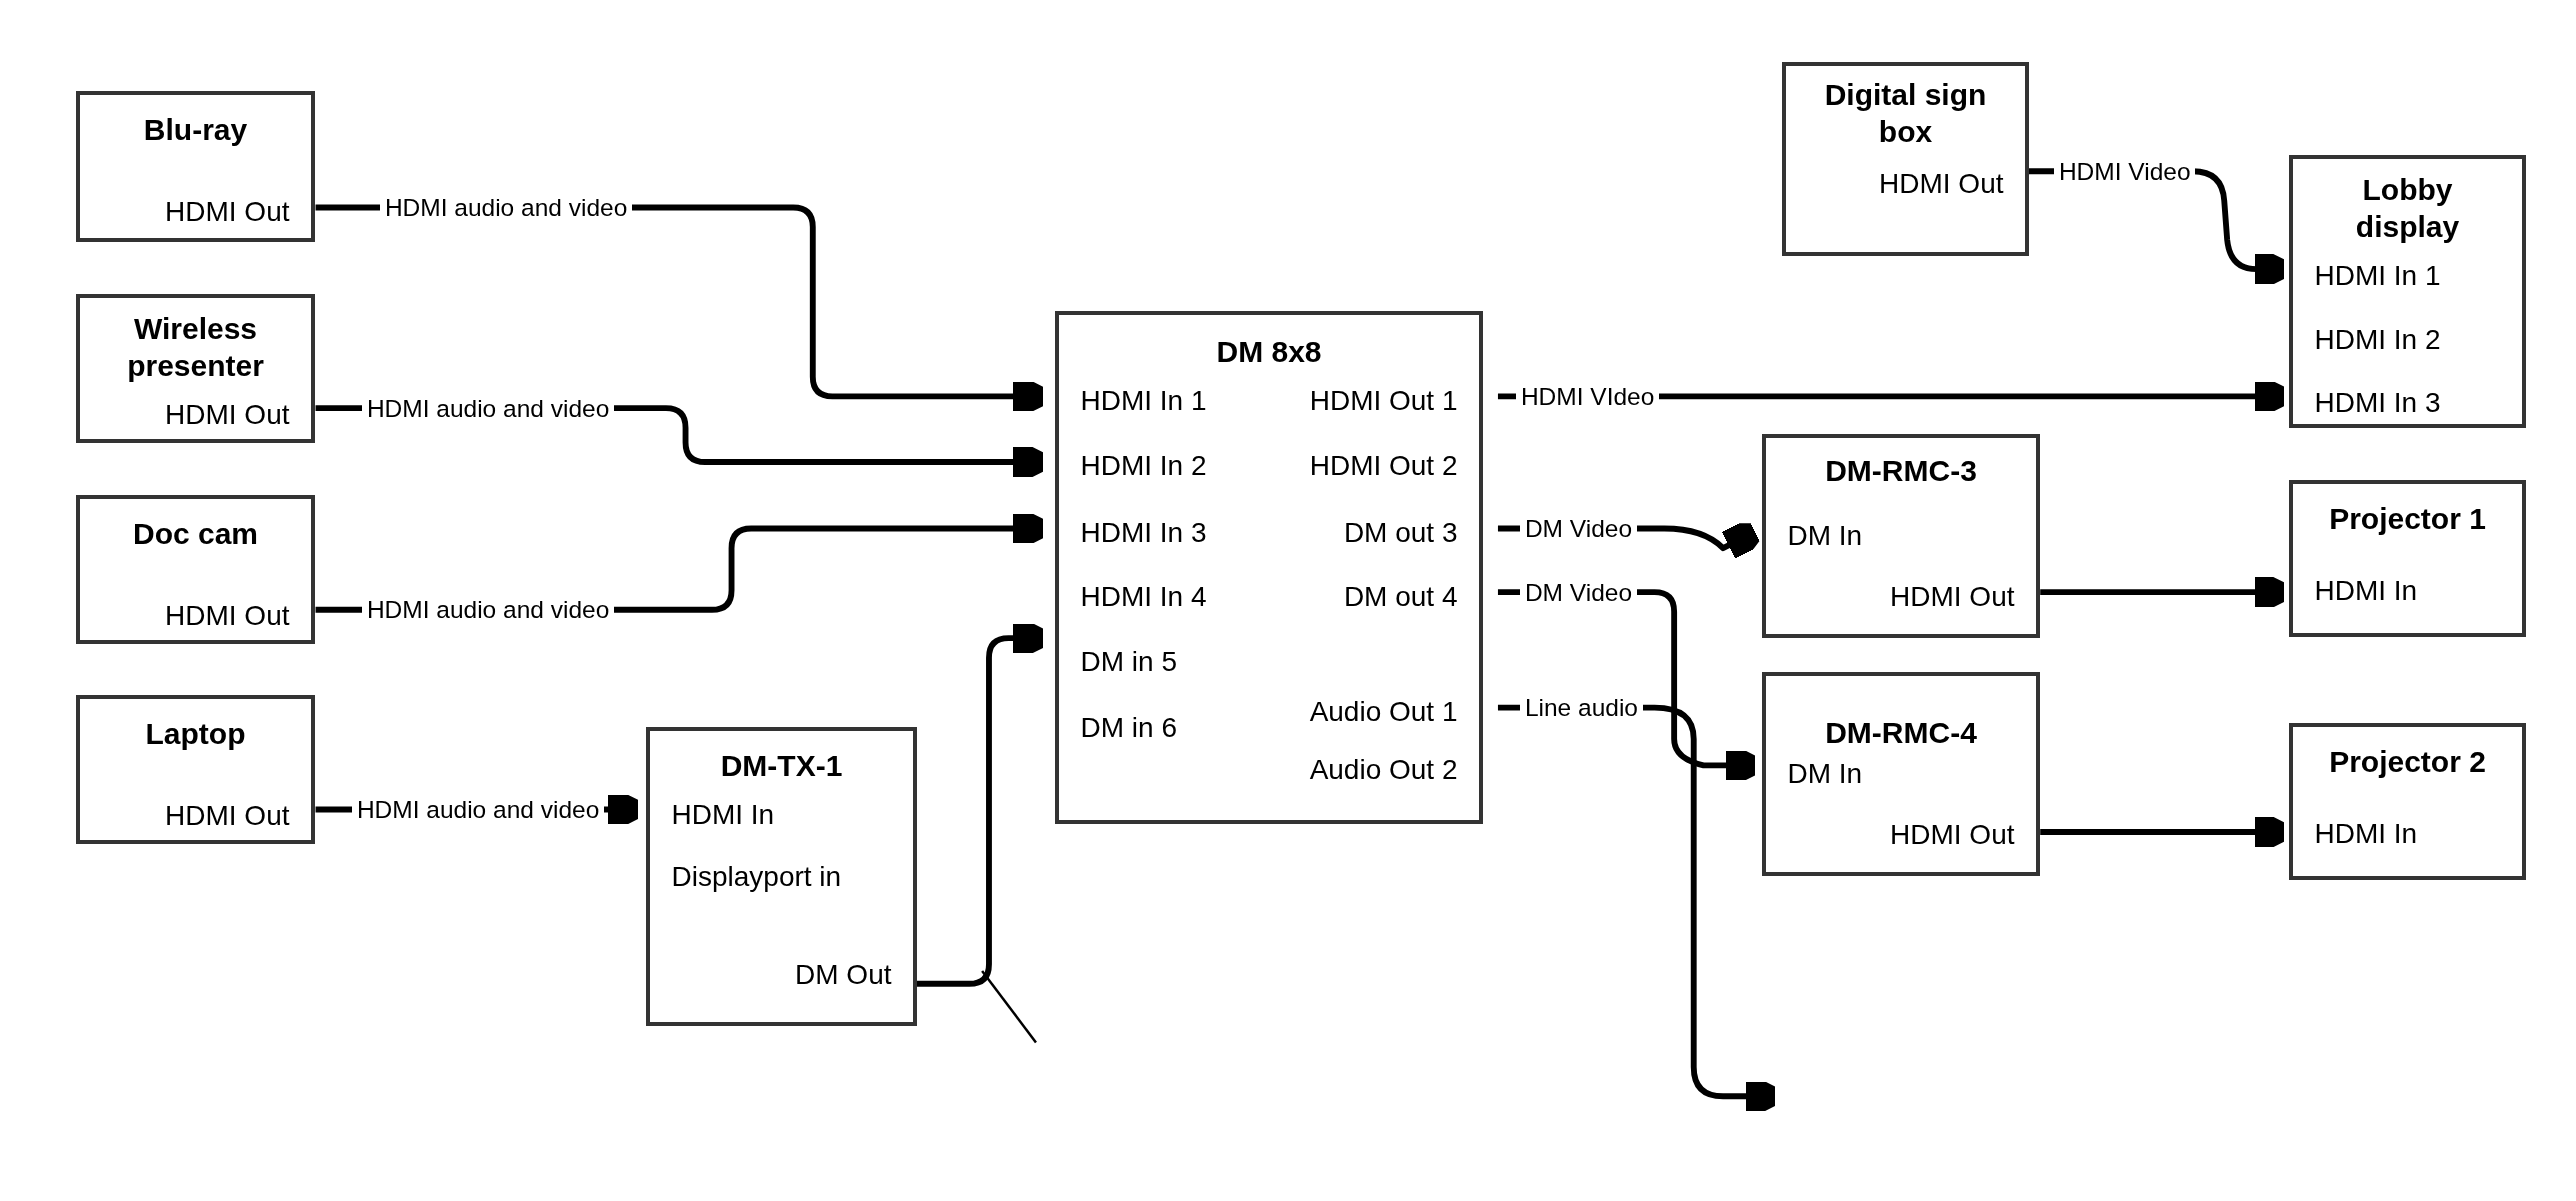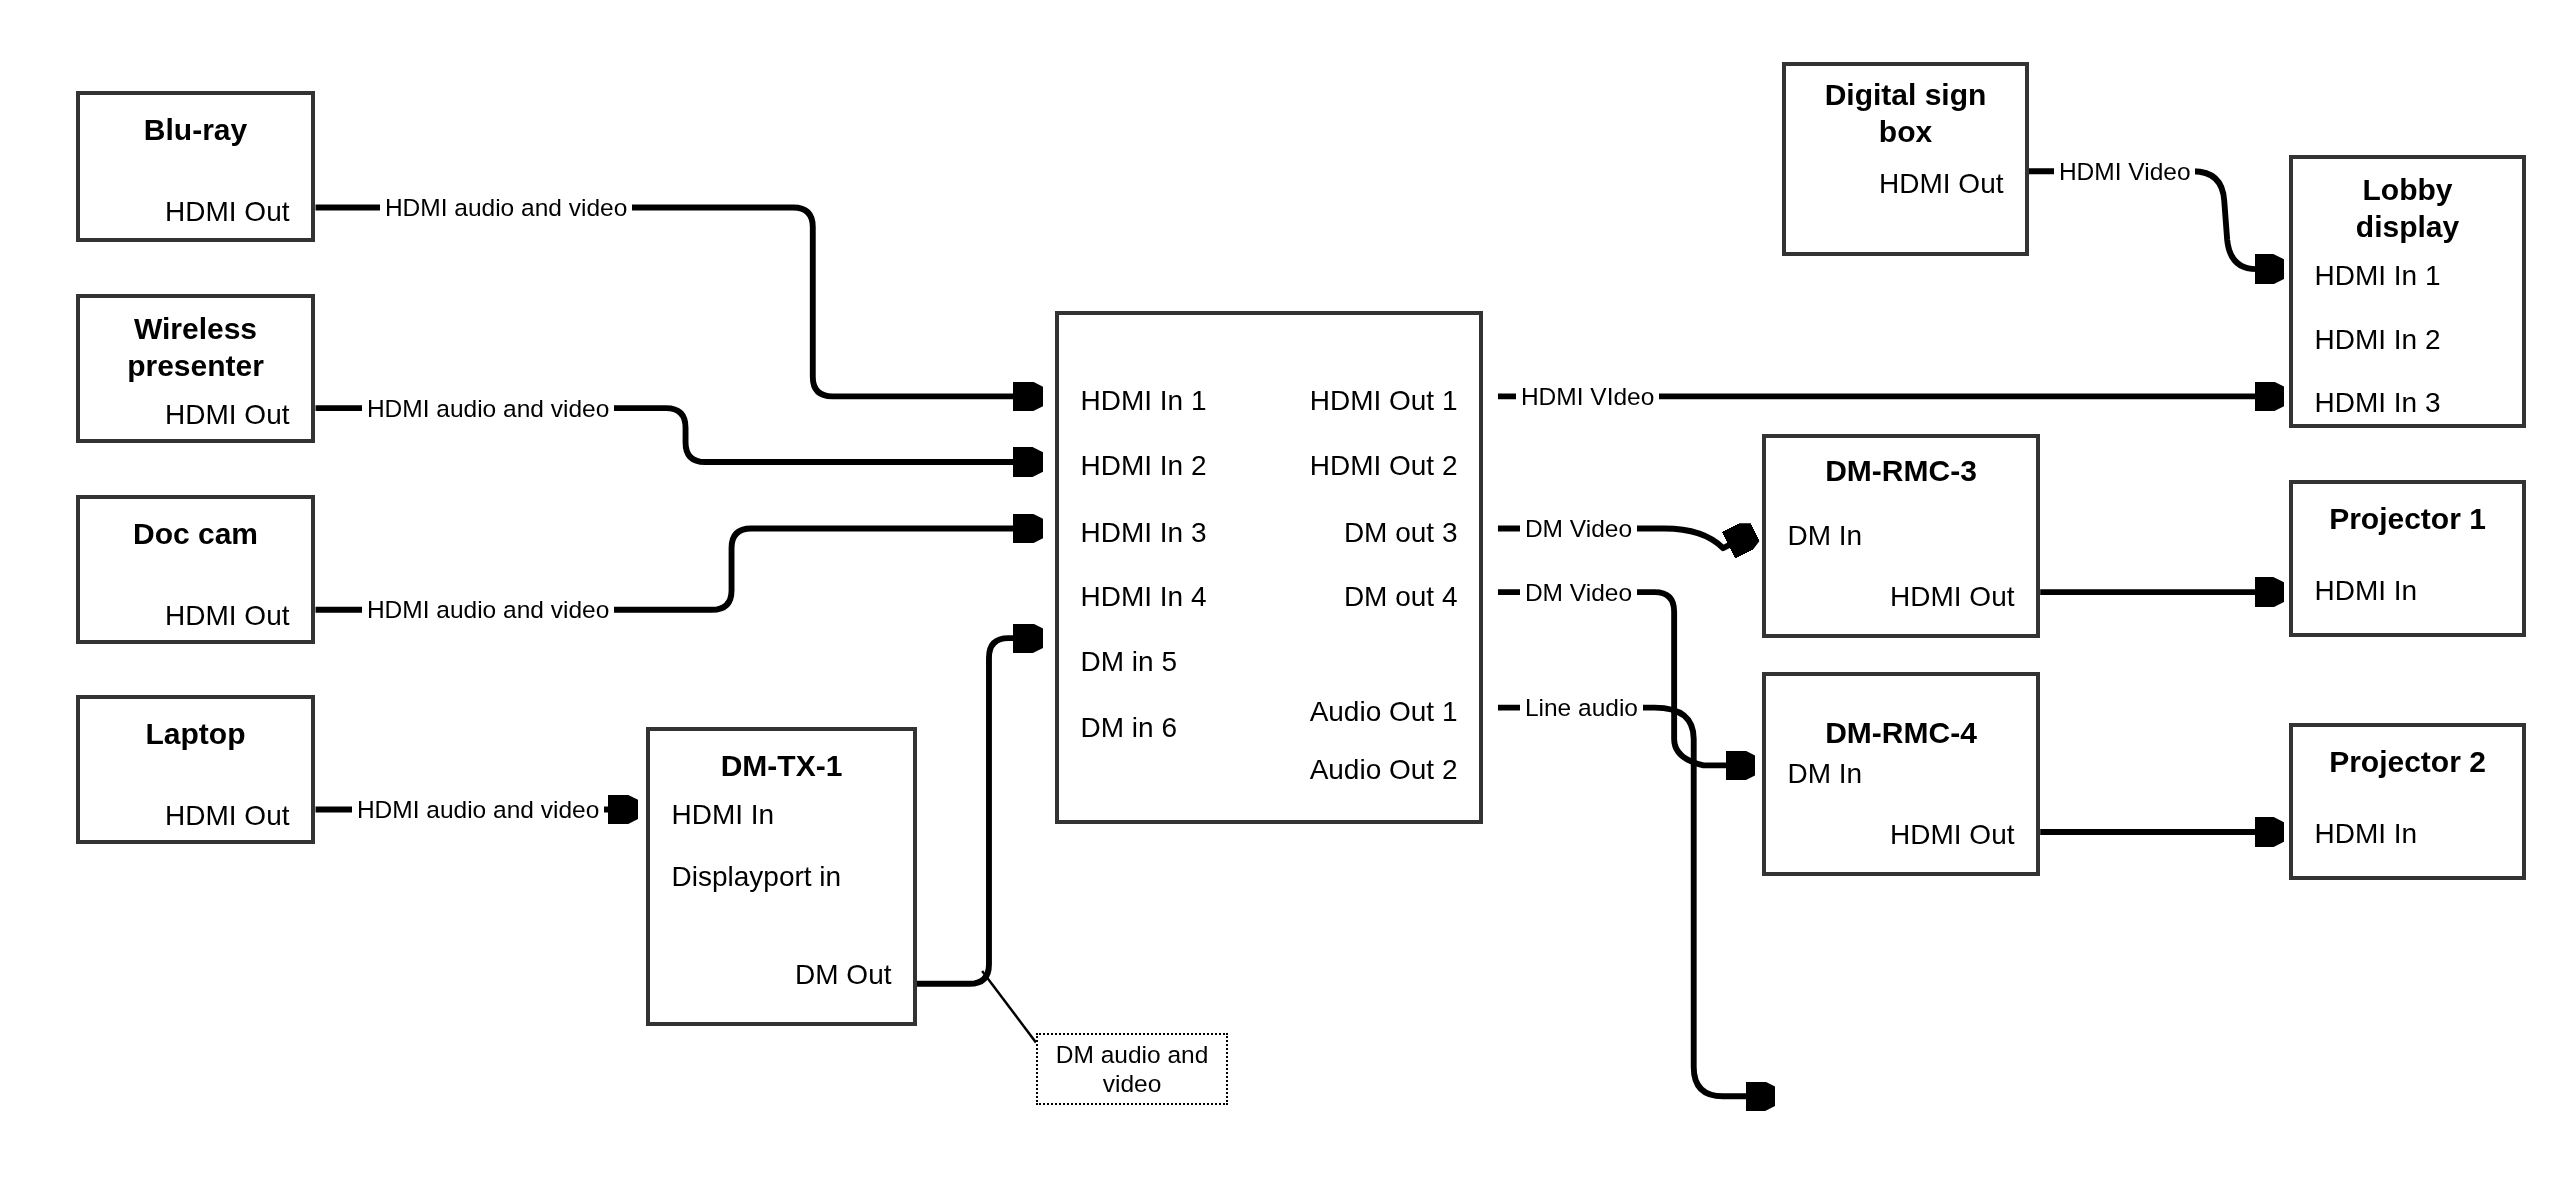--- a/index.html
+++ b/index.html
@@ -155,20 +155,21 @@
   </div>
 
   <div class="node" style="left:646px; top:727px; width:271px; height:299px;">
     <div class="title" style="top:15.7px;">DM-TX-1</div>
     <div class="port left" style="top:67px;">HDMI In</div>
     <div class="port left" style="top:129px;">Displayport in</div>
     <div class="port right" style="top:227px;">DM Out</div>
   </div>
 
   <div class="node" style="left:1055px; top:311px; width:428px; height:513px;">
+    <div class="title" style="top:17.6px;">DM 8x8</div>
 
     <div class="port left" style="top:69px;">HDMI In 1</div>
     <div class="port left" style="top:134px;">HDMI In 2</div>
     <div class="port left" style="top:201px;">HDMI In 3</div>
     <div class="port left" style="top:265px;">HDMI In 4</div>
     <div class="port left" style="top:330px;">DM in 5</div>
     <div class="port left" style="top:396px;">DM in 6</div>
 
     <div class="port right" style="top:69px;">HDMI Out 1</div>
     <div class="port right" style="top:134px;">HDMI Out 2</div>
@@ -226,16 +227,15 @@
   <div class="edge-label" style="left:1516px; top:383px;">HDMI VIdeo</div>
 
   <div class="edge-label" style="left:1520px; top:515px;">DM Video</div>
 
   <div class="edge-label" style="left:1520px; top:579px;">DM Video</div>
 
   <div class="edge-label" style="left:1520px; top:694px;">Line audio</div>
 
   <div class="edge-label" style="left:2054px; top:158px;">HDMI Video</div>
 
-  <div class="note" style="left:1036px; top:1033px; width:192px; height:72px;">DM audio and video</div>
 
 </div>
 
 
 </body></html>

